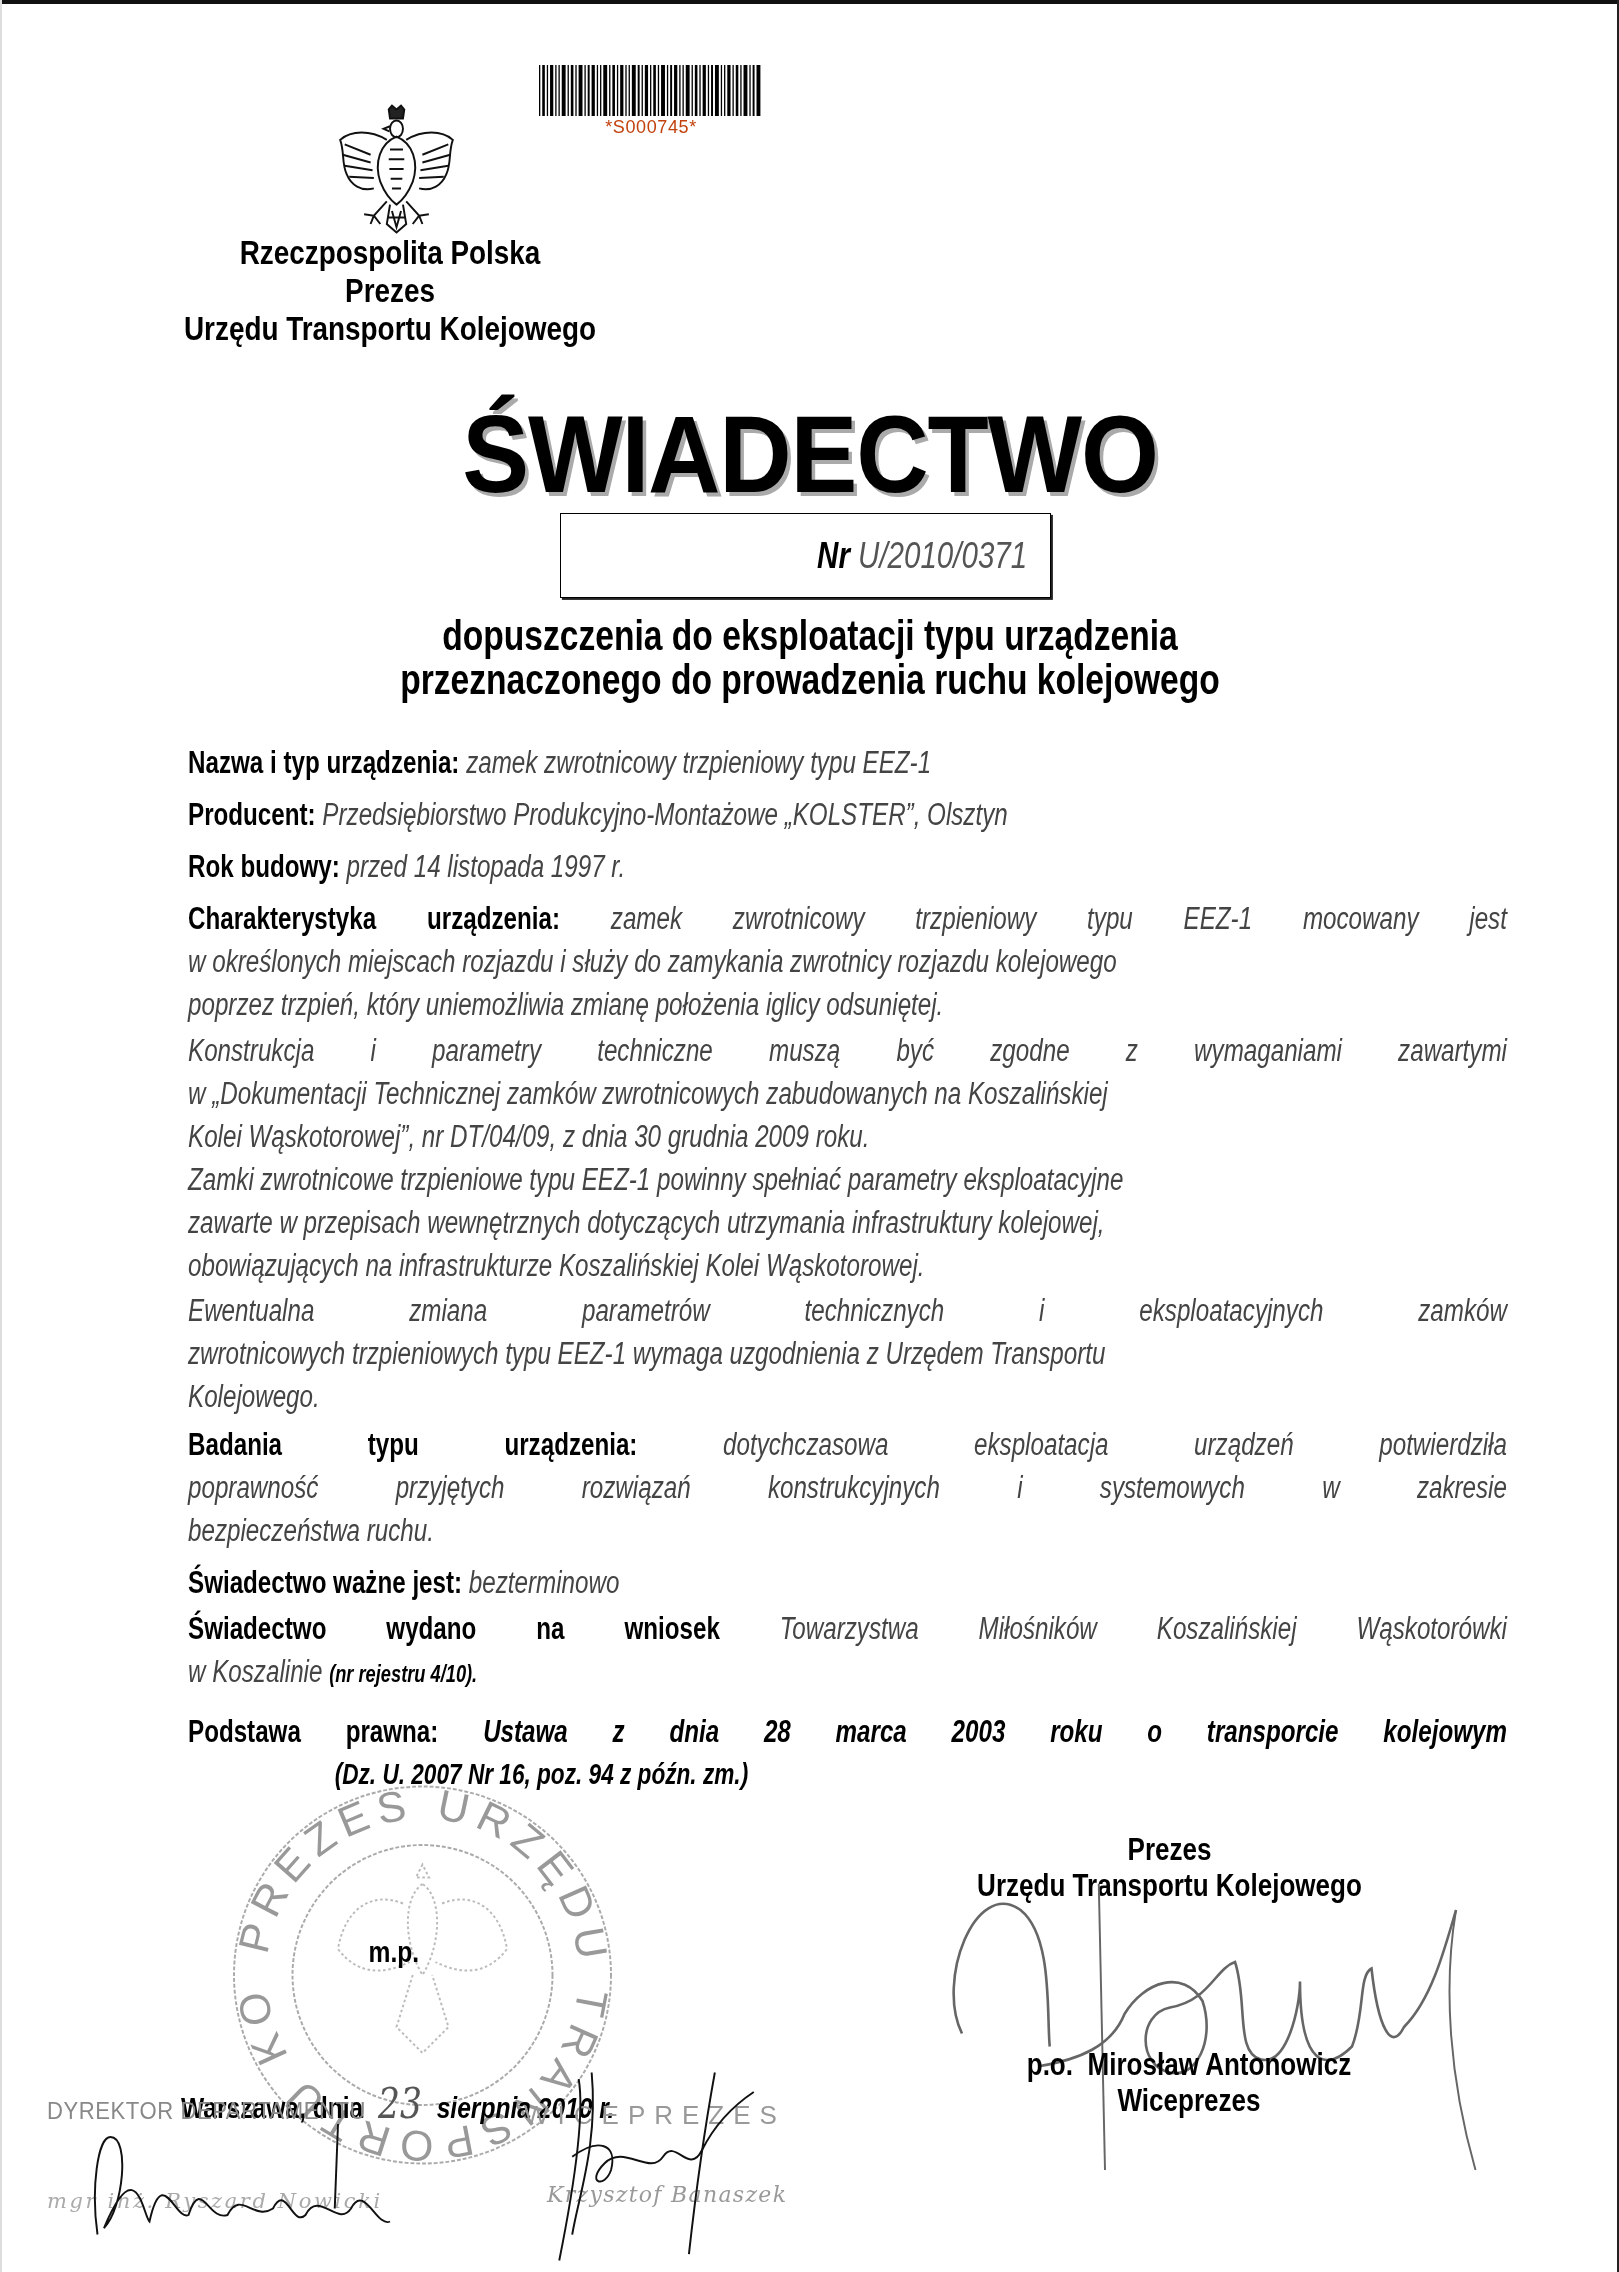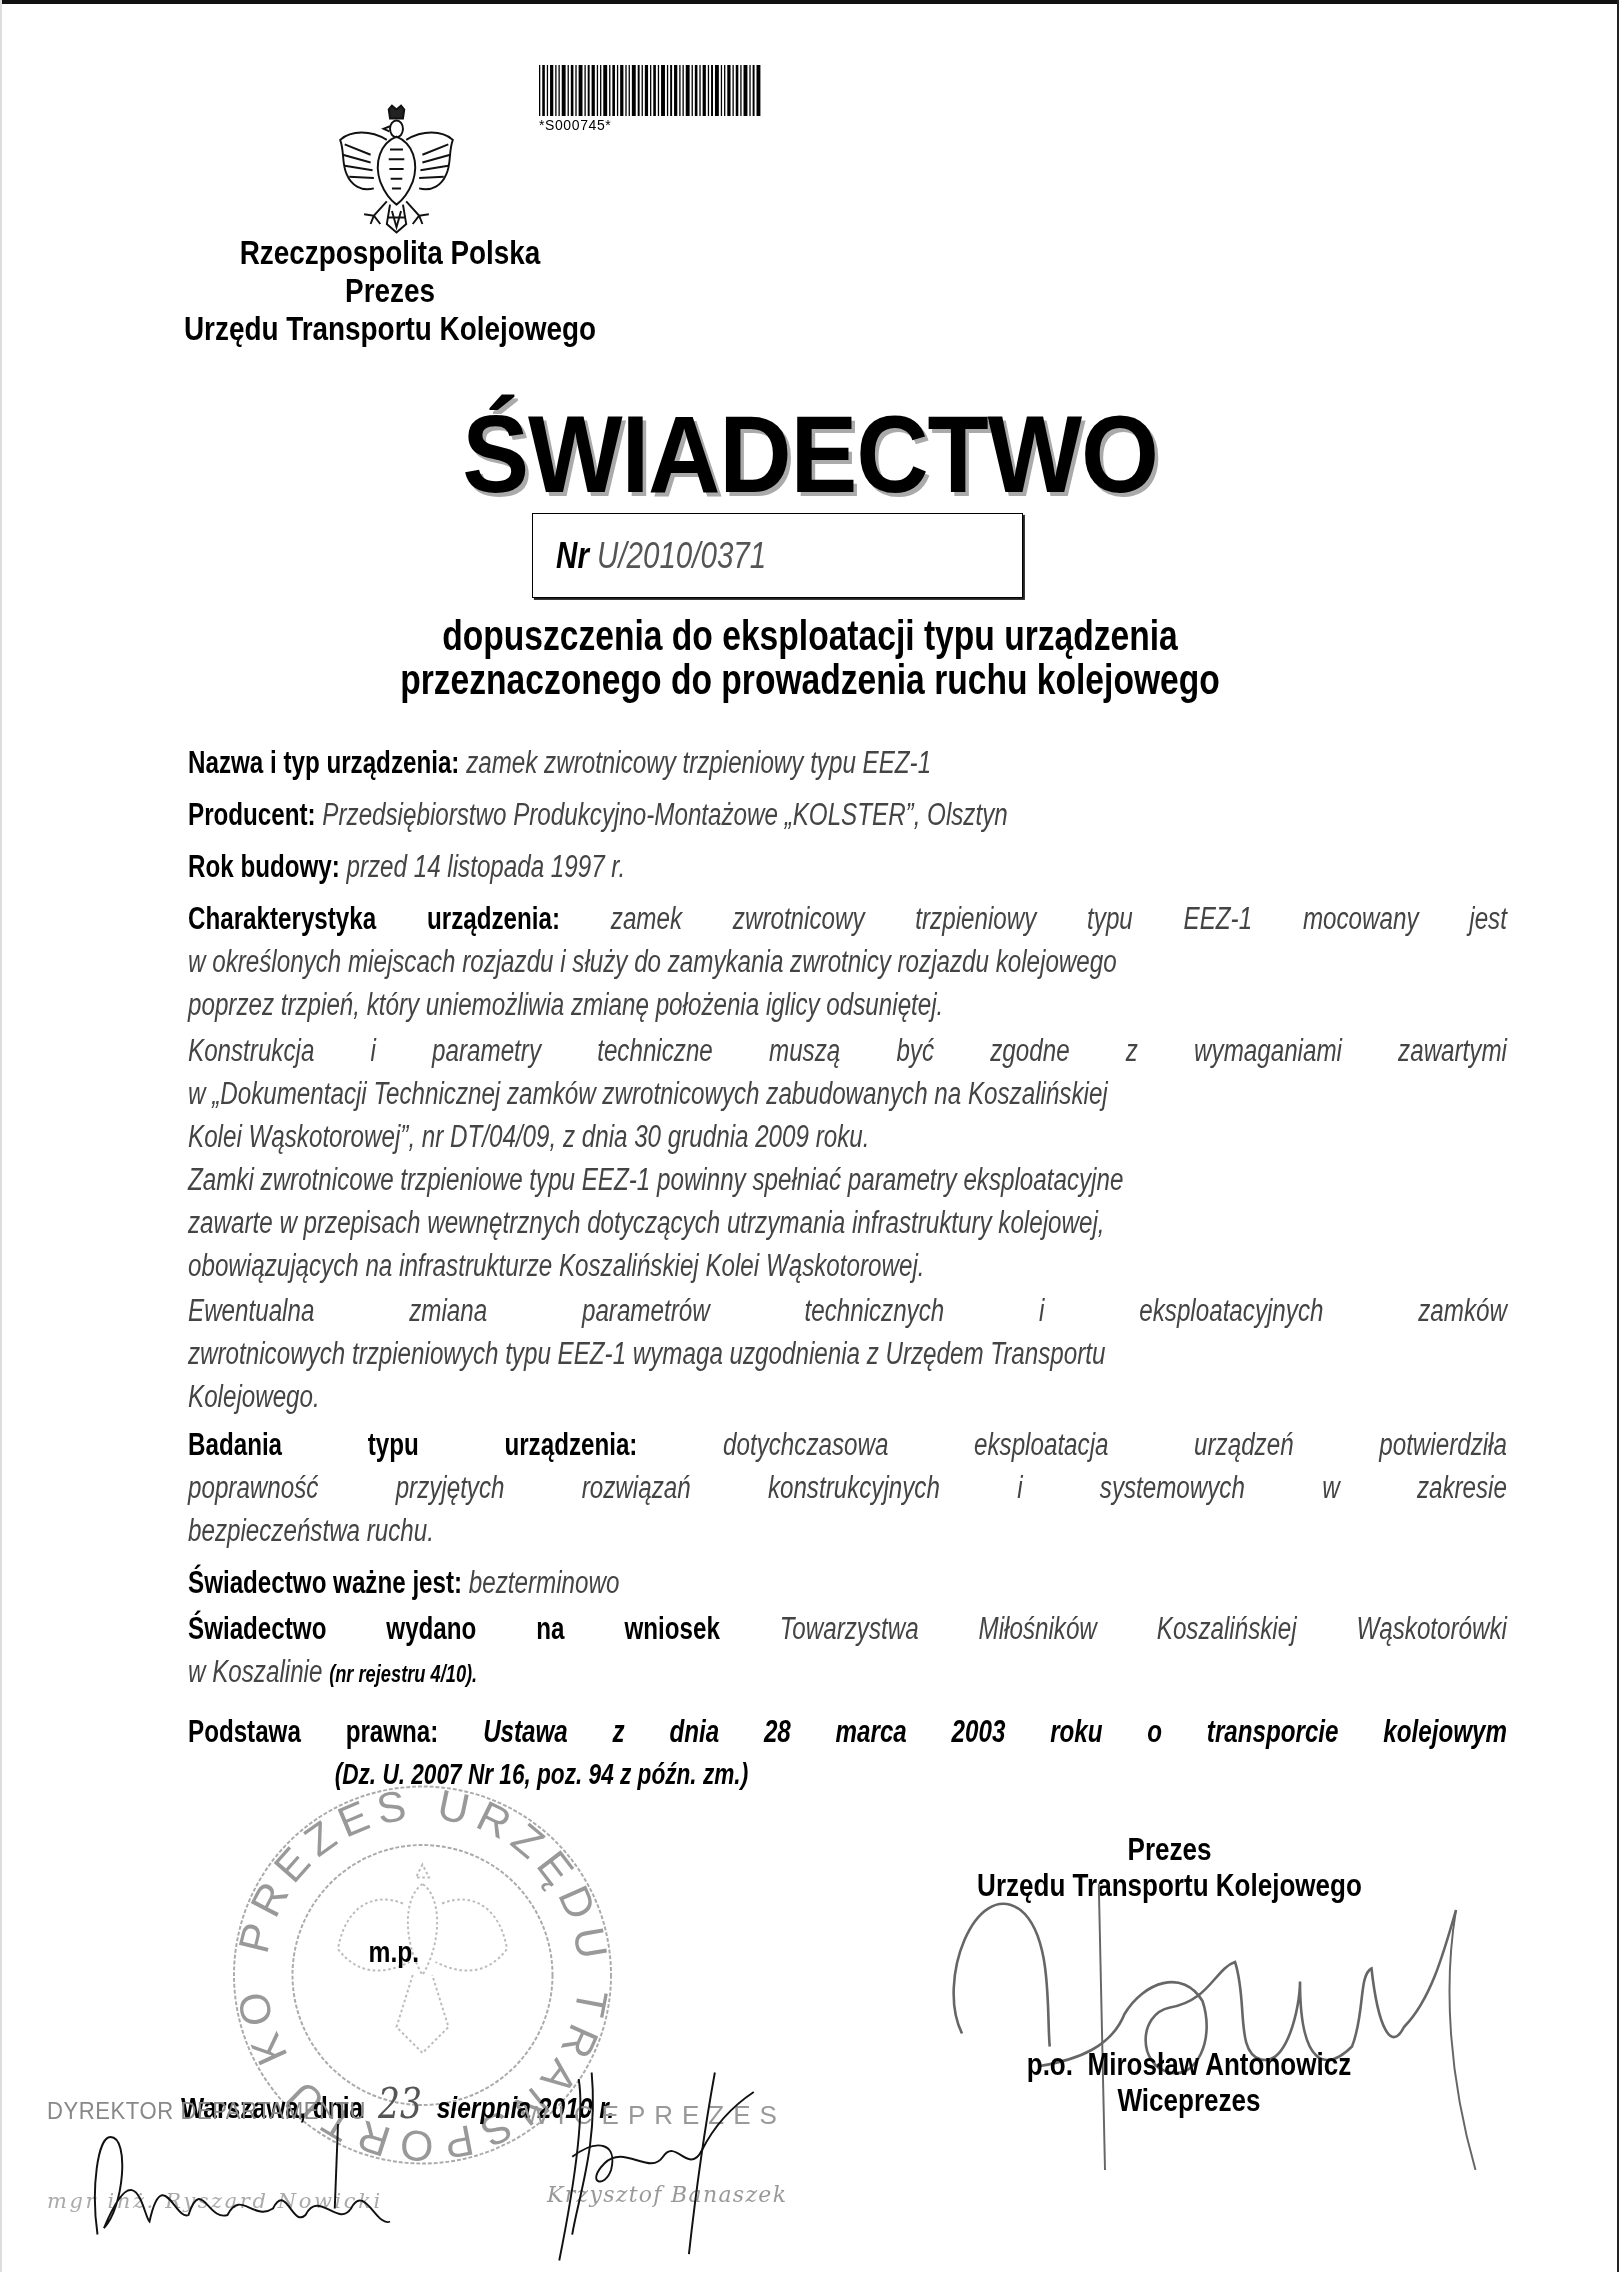--- a/index.html
+++ b/index.html
@@ -4,32 +4,32 @@
 <style>
   html, body { margin:0; padding:0; background:#fff; }
   body { width:1620px; height:2273px; position:relative; overflow:hidden;
          font-family:"Liberation Sans", sans-serif; color:#000; }
   .page-border-top { position:absolute; left:0; top:0; width:1620px; height:3.9px; background:#111; }
   .page-border-right { position:absolute; right:0; top:0; width:3.2px; height:2273px; background:#222; }
   .page-border-left { position:absolute; left:0; top:0; width:1.9px; height:2273px; background:#ddd; }
 
   .eagle { position:absolute; left:335px; top:104px; width:123px; height:130px; }
   .barcode { position:absolute; left:539px; top:65px; width:224px; height:51px; }
-  .barcode-label { position:absolute; left:539px; top:117px; width:224px; text-align:left;
-                   font-size:14px; letter-spacing:0.6px; color:#000000; }
+  .barcode-label { position:absolute; left:539px; top:117px; width:224px; text-align:center;
+                   font-size:18px; letter-spacing:0.6px; color:#c2410c; }
 
   .issuer { position:absolute; left:130px; top:233px; width:520px; text-align:center;
             font-weight:bold; font-size:34px; line-height:38px; transform:scaleX(0.82); transform-origin:center top; }
   .issuer div { white-space:nowrap; }
 
   .title { position:absolute; left:0; top:396px; width:1620px; text-align:center; font-weight:bold;
            font-size:109px; letter-spacing:-1.3px; transform:scaleX(0.92); transform-origin:center top;
            text-shadow:3.9px 3.9px 0 #aaa; line-height:117px; }
-  .cert-box { position:absolute; left:532px; top:513px; width:489px; height:83px;
-              border:1.3px solid #000; box-shadow:1.9px 1.9px 0 #222; display:flex; align-items:center; justify-content:flex-start; }
+  .cert-box { position:absolute; left:560px; top:513px; width:489px; height:83px;
+              border:1.3px solid #000; box-shadow:1.9px 1.9px 0 #222; display:flex; align-items:center; justify-content:flex-end; }
   .cert-number { font-size:36px; font-style:italic; font-weight:bold; transform:scaleX(0.82); white-space:nowrap; }
   .cert-number .nr-value { color:#555; font-weight:normal; }
 
   .subtitle { position:absolute; left:0; top:614px; width:1620px; text-align:center; font-weight:bold;
               font-size:42px; line-height:44px; transform:scaleX(0.80); transform-origin:center top; }
   .subtitle div { white-space:nowrap; }
 
   .body { position:absolute; left:188px; top:741px; width:1319px; }
   .row { font-size:31px; line-height:43px; position:relative; transform-origin:left top; }
   .row .lbl { font-weight:bold; color:#000; }

